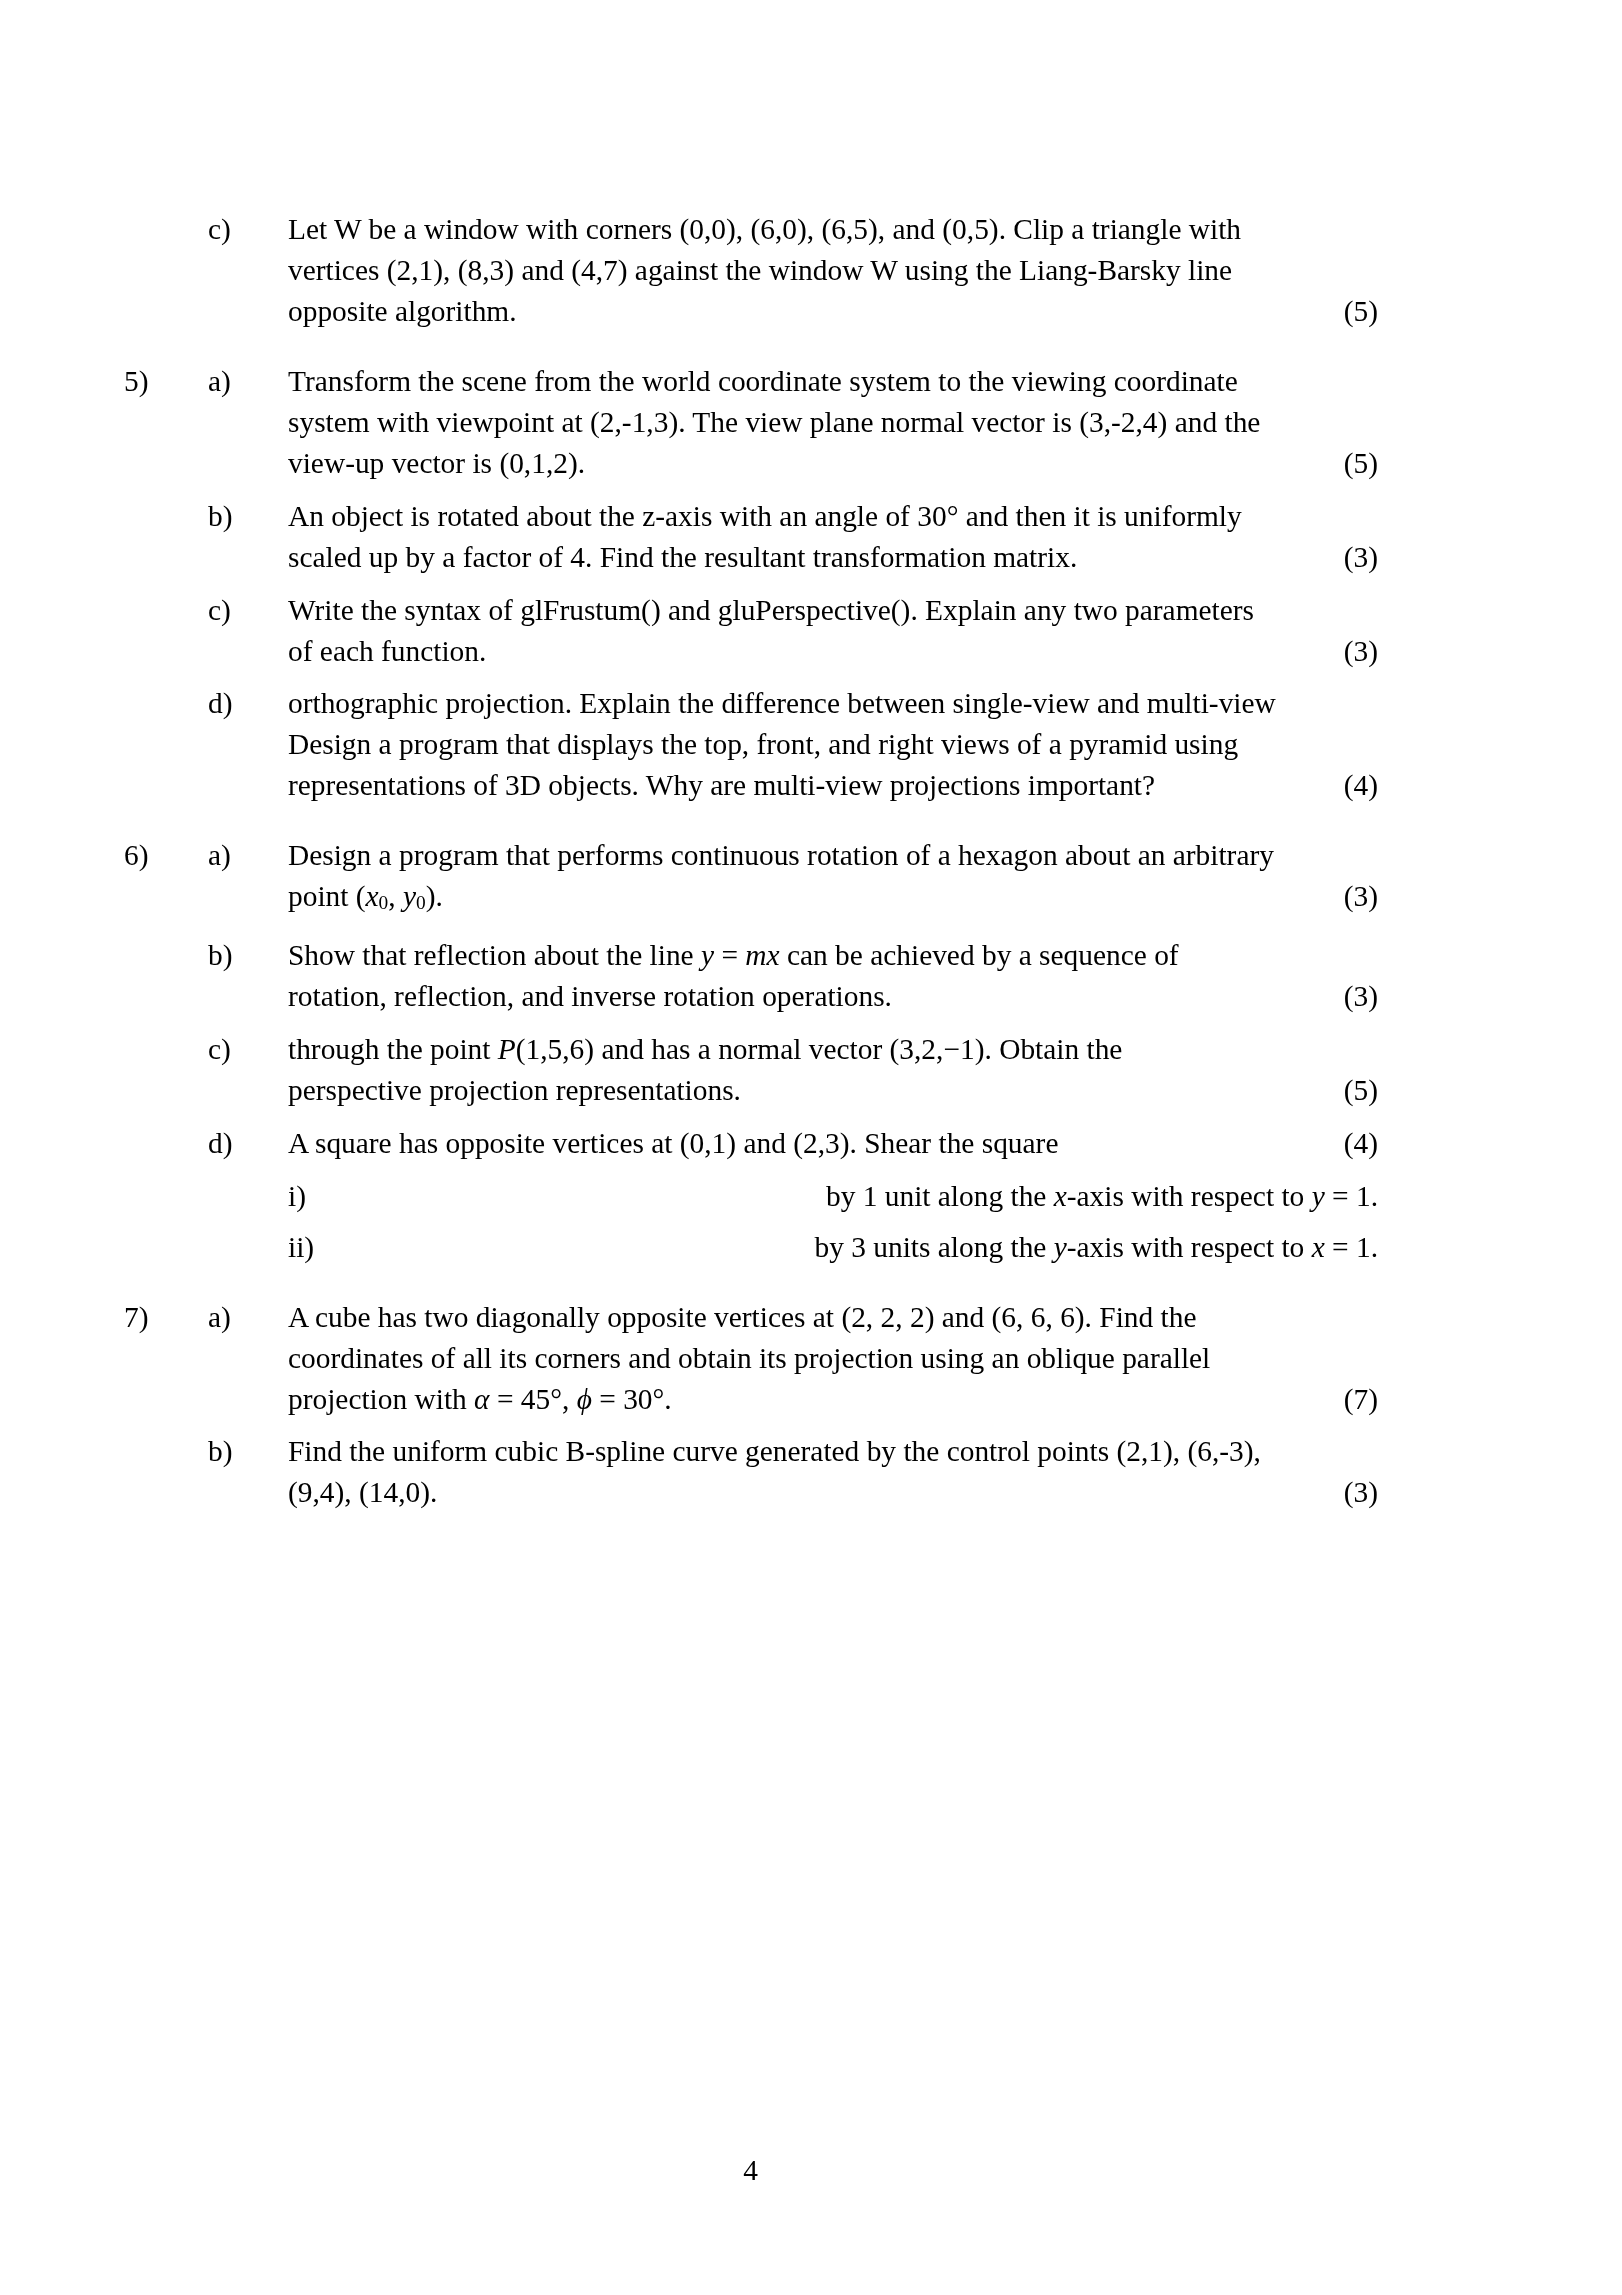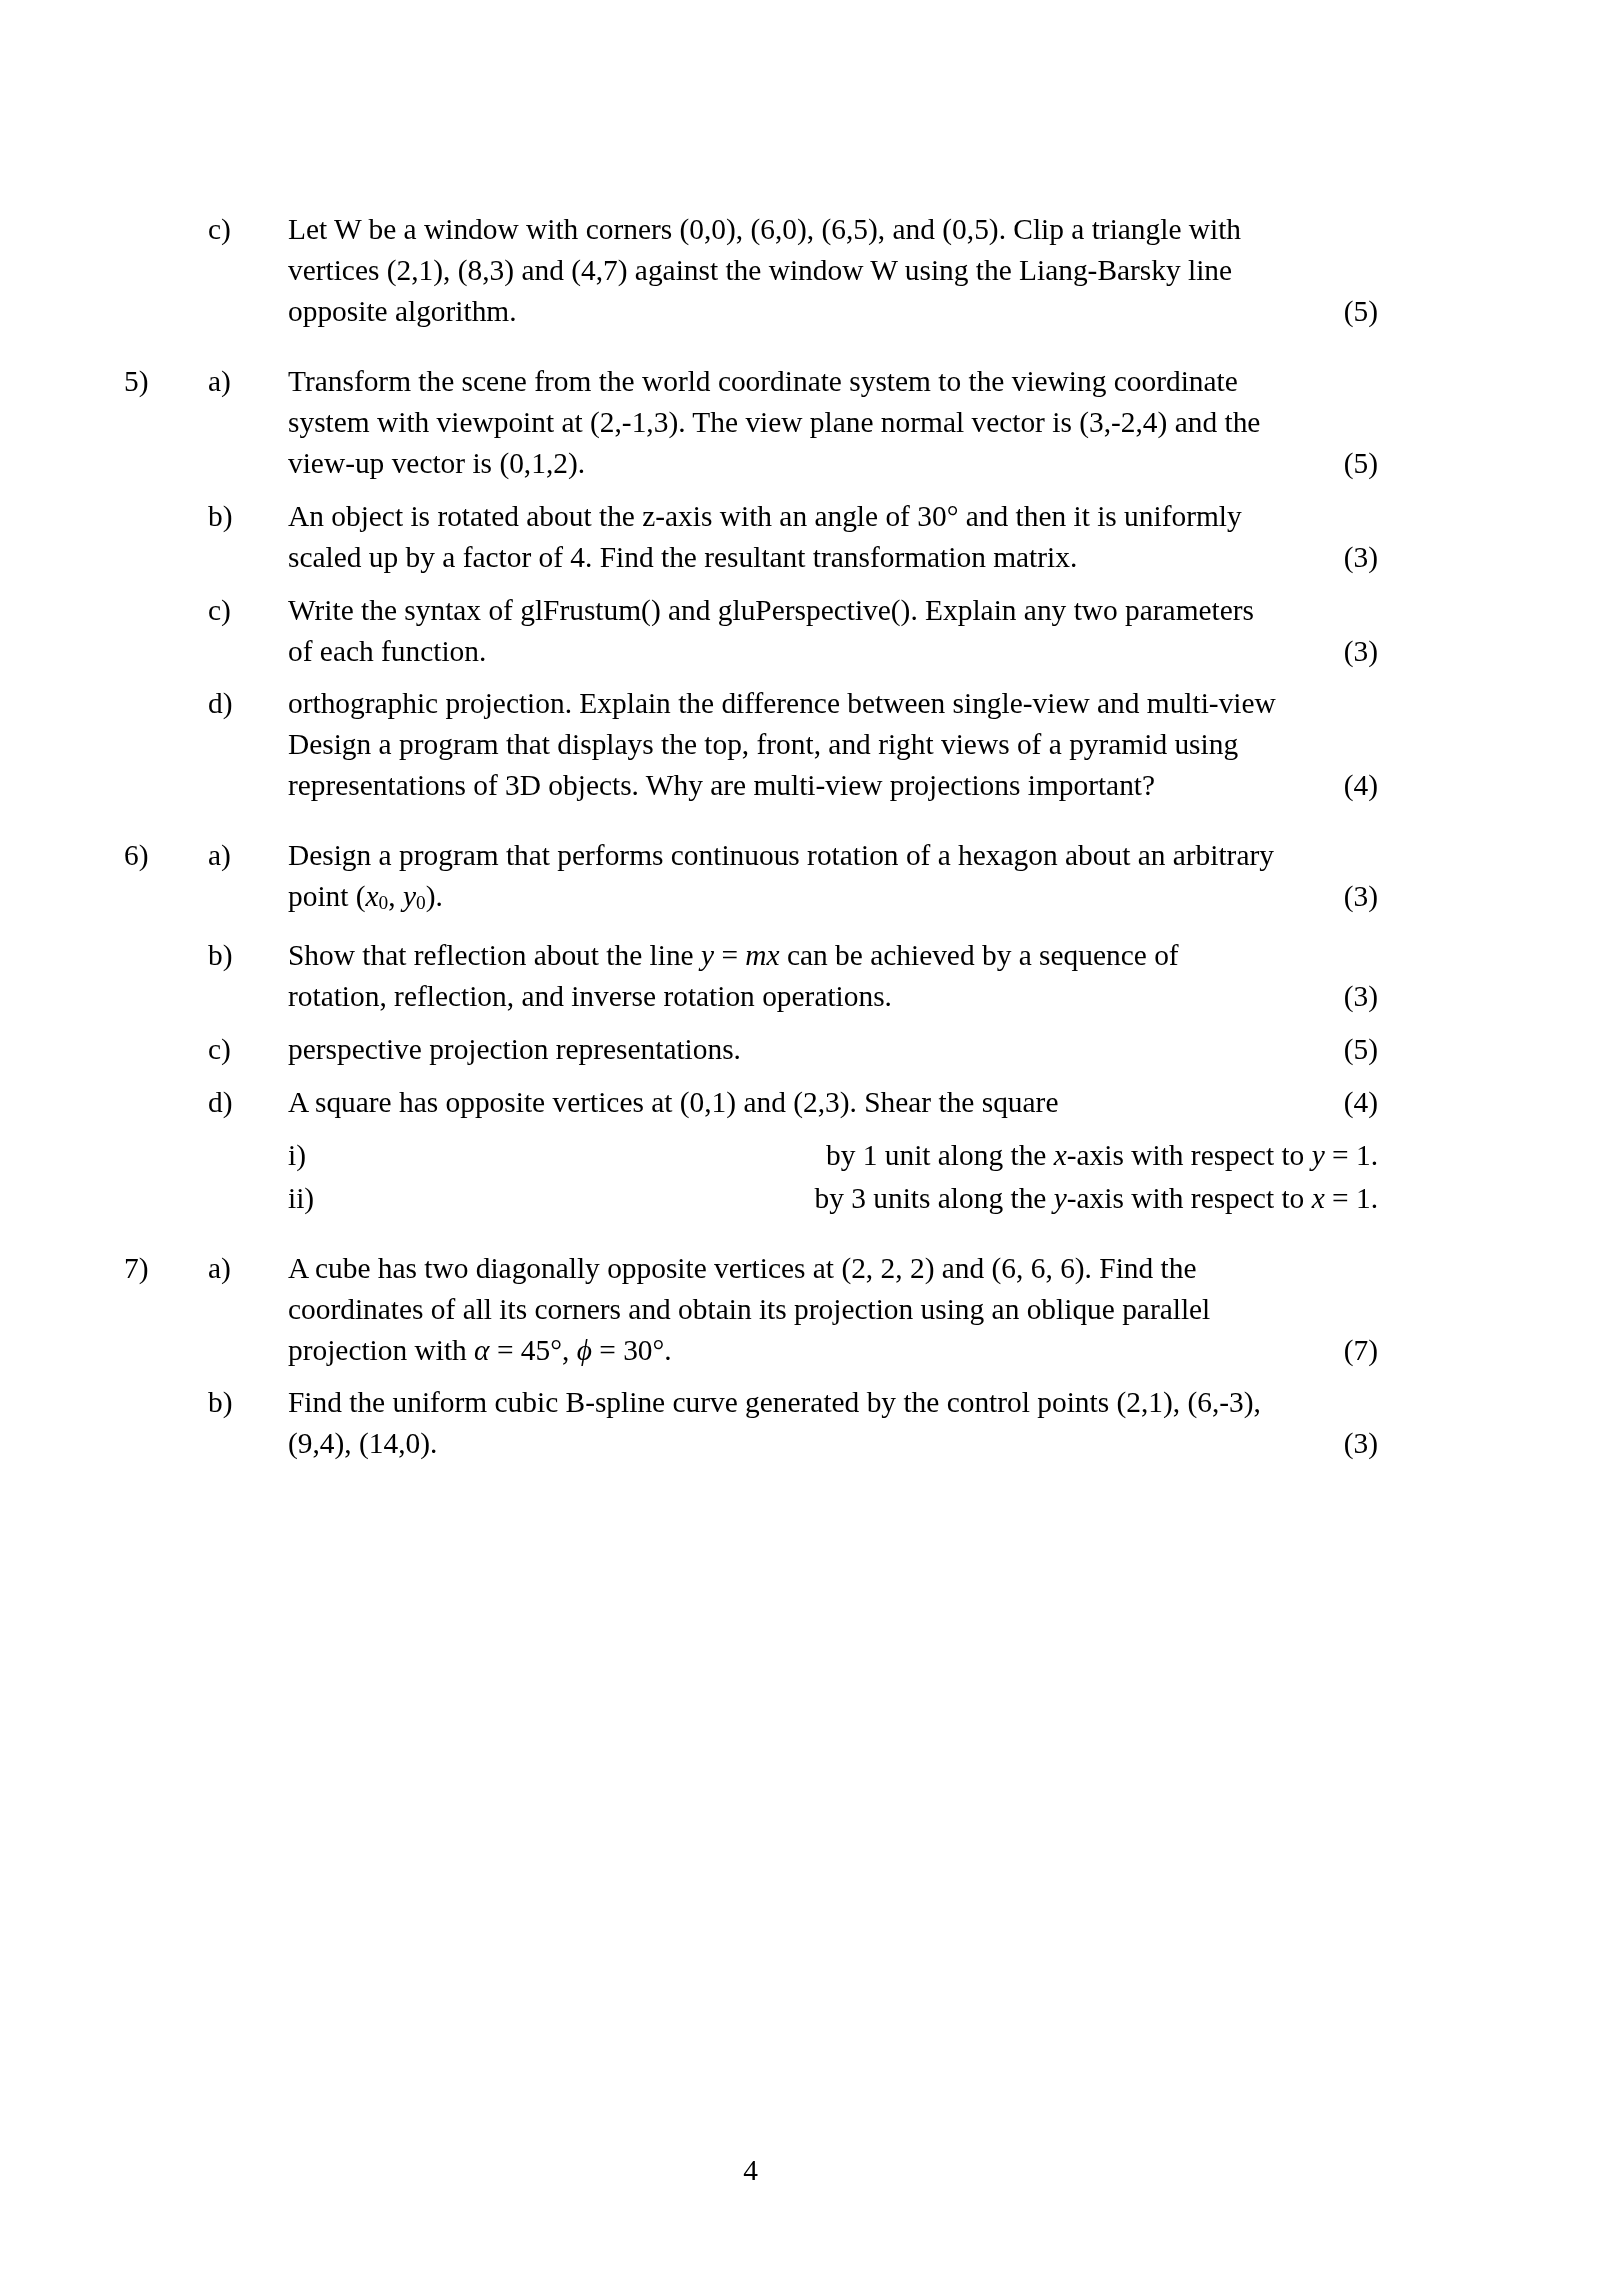--- a/index.html
+++ b/index.html
@@ -25,21 +25,21 @@
     width: 1253px;
   }
   .question + .question { margin-top: 29px; }
   .part { display: grid; grid-template-columns: 84px 80px 1090px; align-items: start; }
   .part + .part { margin-top: 11.8px; }
   .num-col, .letter-col { white-space: nowrap; }
   .line { position: relative; white-space: nowrap; }
   .marks { position: absolute; right: 0; top: 0; }
   .subitems { margin-top: 11.8px; }
   .subitem { display: grid; grid-template-columns: 84px 1fr; }
-  .subitem + .subitem { margin-top: 2px; }
+  .subitem + .subitem { margin-top: 10px; }
   .sub-text { white-space: nowrap; text-align: right; }
   .r-n { font-style: normal; }
   .r-i { font-style: italic; }
   .r-sub { font-size: 0.66em; vertical-align: -0.16em; }
   .page-footer {
     position: absolute;
     left: 124px;
     top: 2150px;
     width: 1253px;
     text-align: center;
@@ -111,20 +111,21 @@
           <div class="letter-col">b)</div>
           <div class="body-col">
             <div class="line"><span class="r-n">Show that reflection about the line </span><span class="r-i">y</span><span class="r-n"> = </span><span class="r-i">mx</span><span class="r-n"> can be achieved by a sequence of</span></div>
             <div class="line"><span class="marks">(3)</span><span class="r-n">rotation, reflection, and inverse rotation operations.</span></div>
           </div>
         </div>
         <div class="part">
           <div class="num-col"></div>
           <div class="letter-col">c)</div>
           <div class="body-col">
+            <div class="line"><span class="r-n">through the point </span><span class="r-i">P</span><span class="r-n">(1,5,6) and has a normal vector (3,2,−1). Obtain the</span></div>
             <div class="line"><span class="marks">(5)</span><span class="r-n">perspective projection representations.</span></div>
           </div>
         </div>
         <div class="part">
           <div class="num-col"></div>
           <div class="letter-col">d)</div>
           <div class="body-col">
             <div class="line"><span class="marks">(4)</span><span class="r-n">A square has opposite vertices at (0,1) and (2,3). Shear the square</span></div>
             <div class="subitems">
               <div class="subitem">

